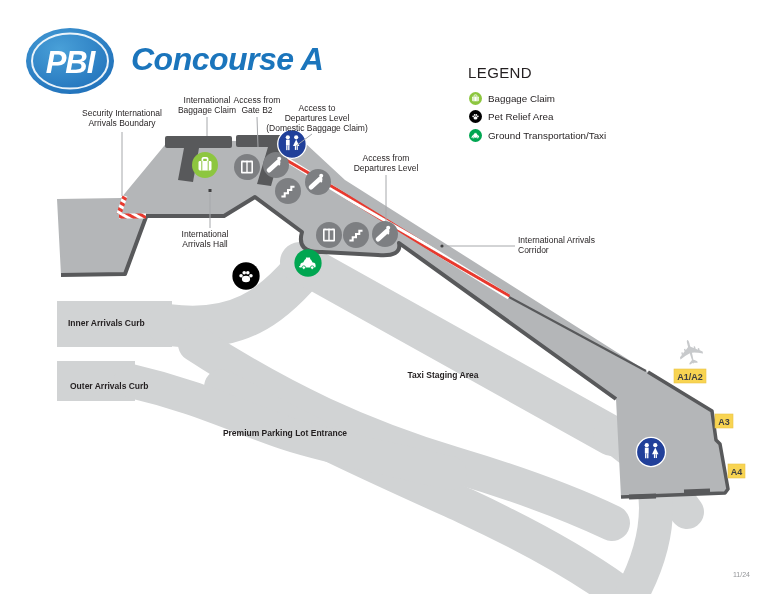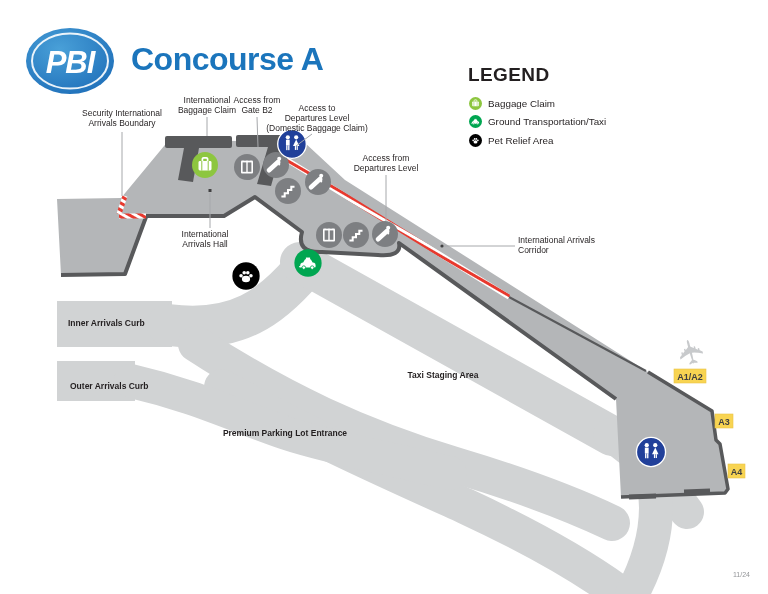--- a/index.html
+++ b/index.html
@@ -3,24 +3,24 @@
 <meta charset="utf-8">
 <style>
   html,body{margin:0;padding:0;background:#fff;}
   body{width:768px;height:594px;position:relative;overflow:hidden;
        font-family:"Liberation Sans",sans-serif;}
   #map-svg{position:absolute;left:0;top:0;z-index:1;}
   
   .header{position:absolute;left:0;top:0;z-index:3;}
   #logo-svg{position:absolute;left:23px;top:26px;}
   .page-title{position:absolute;left:131px;top:41px;font-size:32px;font-weight:800;
-              color:#1b75bc;letter-spacing:-0.5px;white-space:nowrap;}
+              color:#1b75bc;letter-spacing:-0.5px;white-space:nowrap;font-style:italic;}
   
   .legend{position:absolute;left:468px;top:64px;z-index:3;}
-  .legend-title{font-size:19px;font-weight:700;color:#231f20;letter-spacing:.4px;margin-bottom:8px;}
+  .legend-title{font-size:15px;font-weight:400;color:#231f20;letter-spacing:.4px;margin-bottom:8px;}
   .legend-cols{display:flex;}
   .legend-col{display:flex;flex-direction:column;}
   .legend-col.c1{width:144px;}
   .lrow{display:flex;align-items:center;height:18.6px;}
   .lrow .licon{width:15px;height:15px;flex:none;margin-right:5px;}
   .lrow span{font-size:9.8px;color:#231f20;white-space:nowrap;}
   
   .mlbl{font-family:"Liberation Sans",sans-serif;font-size:8.5px;fill:#231f20;text-anchor:middle;}
   .mlbl-b{font-family:"Liberation Sans",sans-serif;font-size:8.5px;font-weight:bold;fill:#231f20;text-anchor:middle;}
   .a-start{text-anchor:start;}
@@ -217,25 +217,25 @@
   <div class="legend-cols">
     <div class="legend-col c1">
       <div class="lrow">
         <svg class="licon" viewBox="-15 -15 30 30">
             <use href="#i-bag" color="#8dc63f"></use>
           </svg>
         <span>Baggage Claim</span>
       </div>
       <div class="lrow">
         <svg class="licon" viewBox="-15 -15 30 30">
+            <use href="#i-paw" color="#000000"></use>
+          </svg>
+        <span>Pet Relief Area</span>
+      </div>
+      <div class="lrow">
+        <svg class="licon" viewBox="-15 -15 30 30">
             <use href="#i-taxi" color="#00a651"></use>
           </svg>
         <span>Ground Transportation/Taxi</span>
       </div>
-      <div class="lrow">
-        <svg class="licon" viewBox="-15 -15 30 30">
-            <use href="#i-paw" color="#000000"></use>
-          </svg>
-        <span>Pet Relief Area</span>
-      </div>
     </div>
   </div>
 </div>
 
 </body></html>

